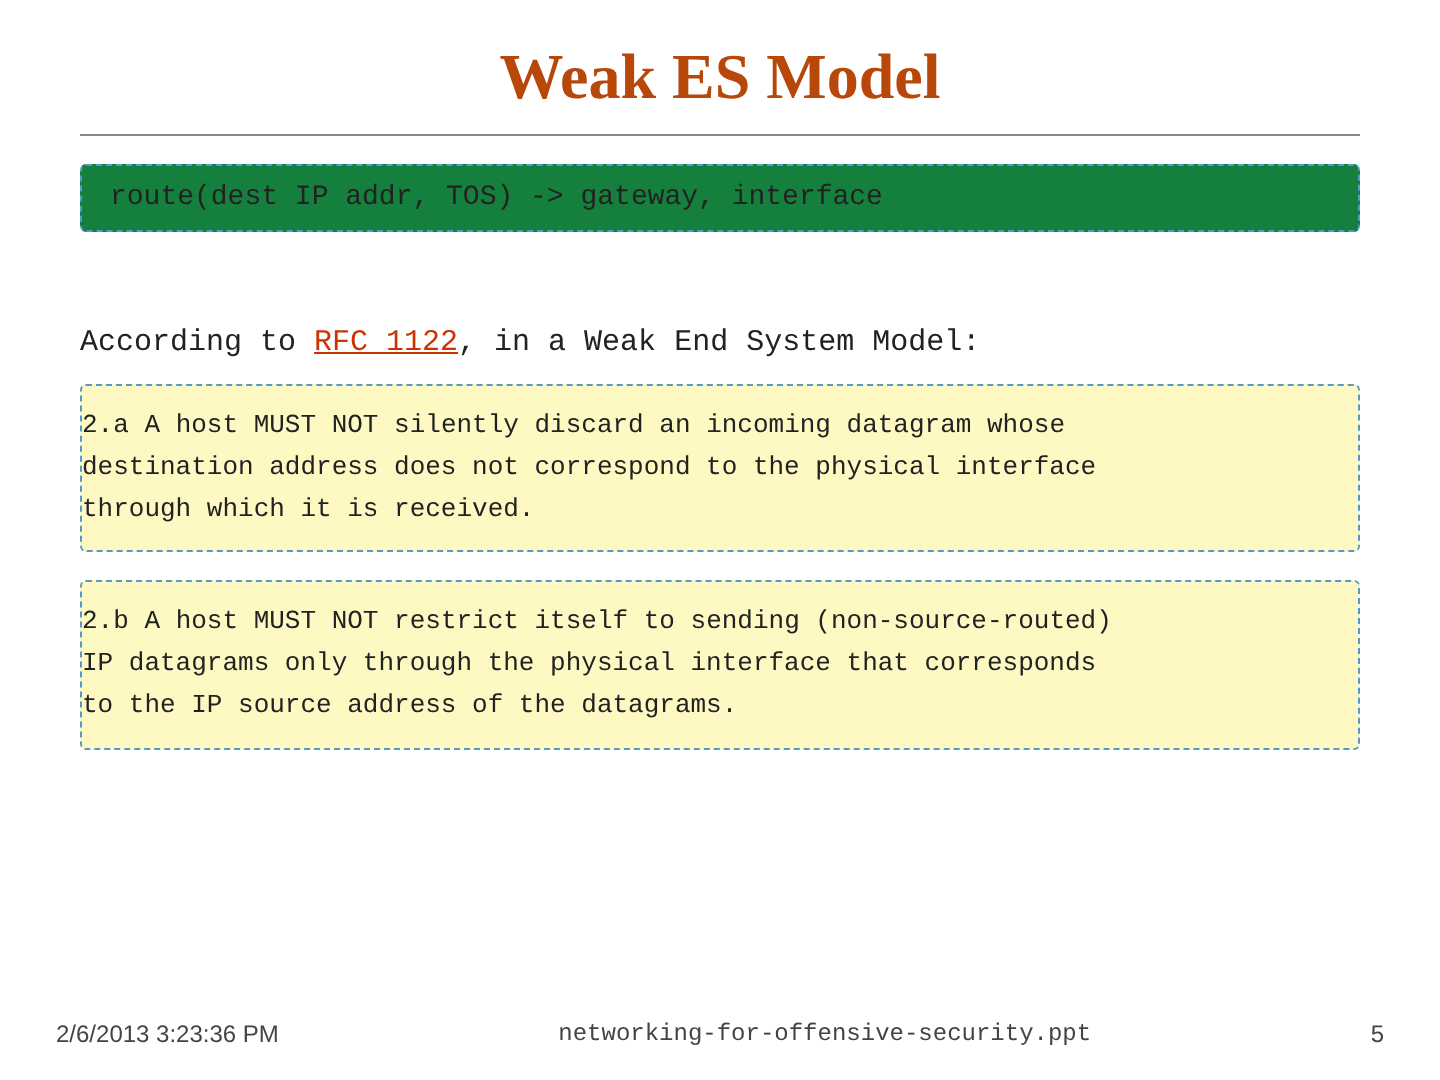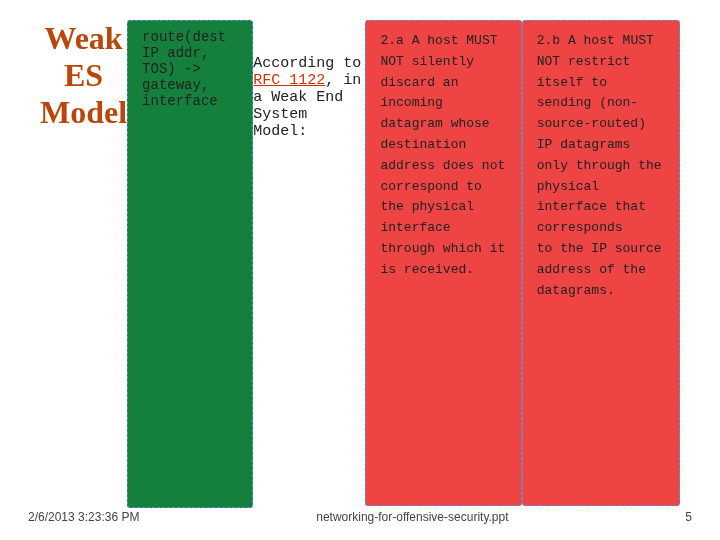--- a/index.html
+++ b/index.html
@@ -16,21 +16,21 @@
       position: relative;
       overflow: hidden;
     }
 
     .slide {
       width: 720px;
       height: 540px;
       background: #ffffff;
       padding: 20px 40px;
       display: flex;
-      flex-direction: row;
+      flex-direction: column;
     }
 
     .title {
       text-align: center;
       font-size: 32px;
       font-weight: bold;
       color: #b8470a;
       margin-bottom: 10px;
       font-family: Georgia, 'Times New Roman', serif;
     }
@@ -60,23 +60,23 @@
       margin-top: 35px;
     }
 
     .rfc-link {
       color: #cc3300;
       text-decoration: underline;
     }
 
     .rule-box {
       border: 1.5px dashed #5599cc;
-      background: #ef4444;
+      background: #fef9c3;
       border-radius: 3px;
-      padding: 10px 14px;
+      padding: 10px 0;
       margin-bottom: 14px;
       font-family: 'Courier New', Courier, monospace;
       font-size: 13px;
       color: #222;
       line-height: 1.6;
     }
 
     .footer {
       position: absolute;
       bottom: 16px;
@@ -86,20 +86,21 @@
       justify-content: space-between;
       align-items: center;
       padding: 0 28px;
       font-size: 12px;
       color: #444;
       font-family: Arial, sans-serif;
     }
 
     .footer-center {
       text-align: center;
+      font-family: Liberation Mono, monospace;
     }
   </style>
 </head>
 <body>
 
 <div class="slide">
   <div class="title">Weak ES Model</div>
   <hr class="divider">
 
   <div class="code-box">

